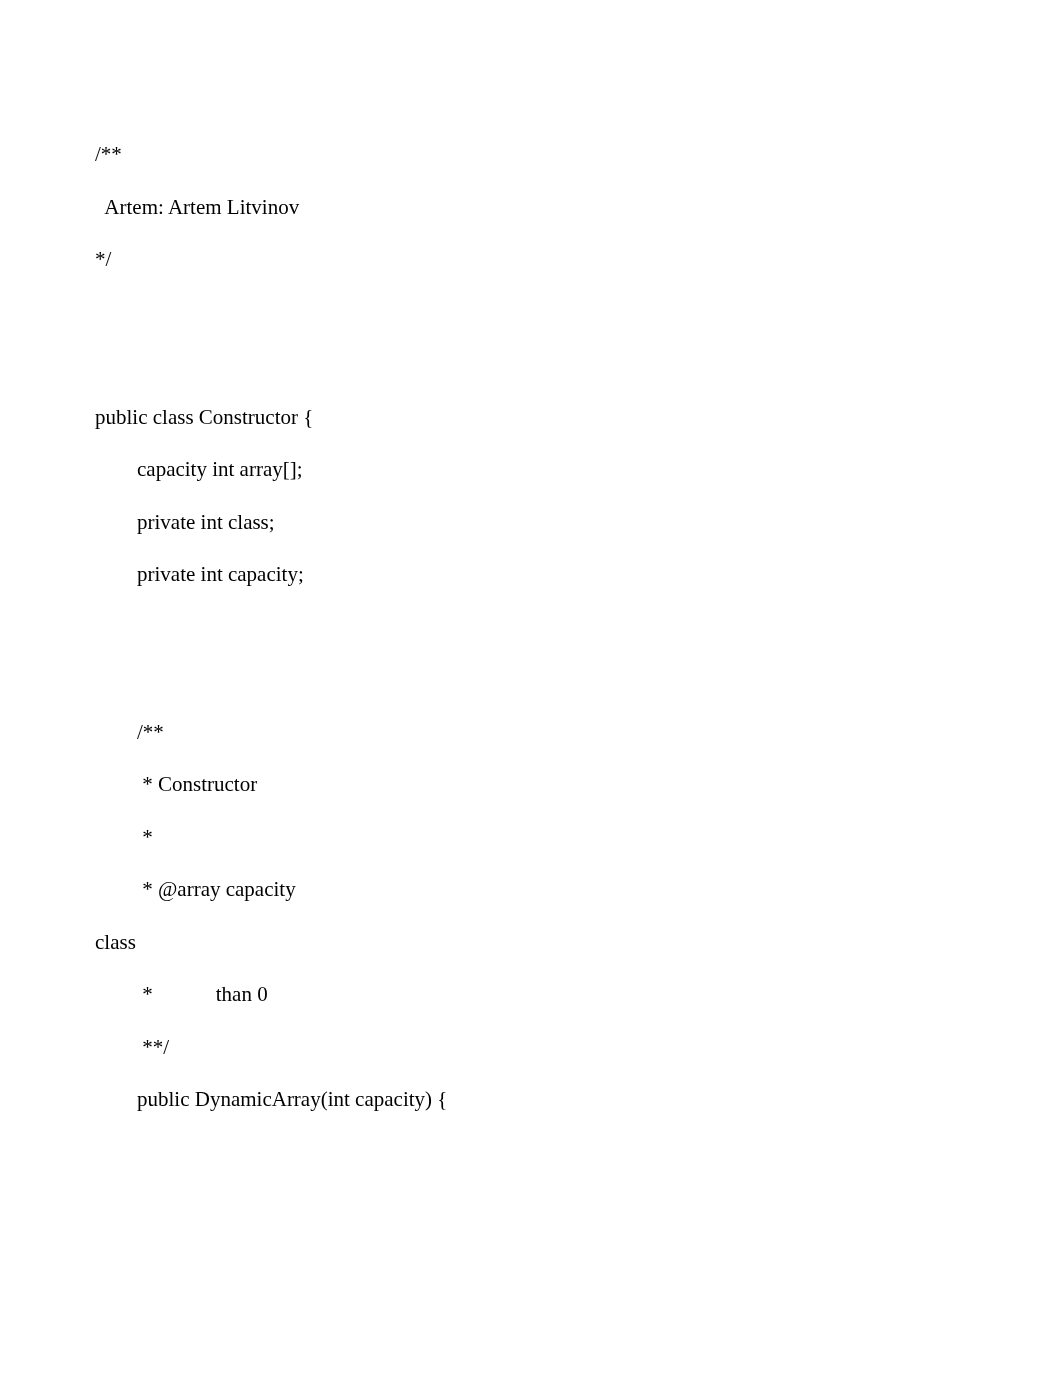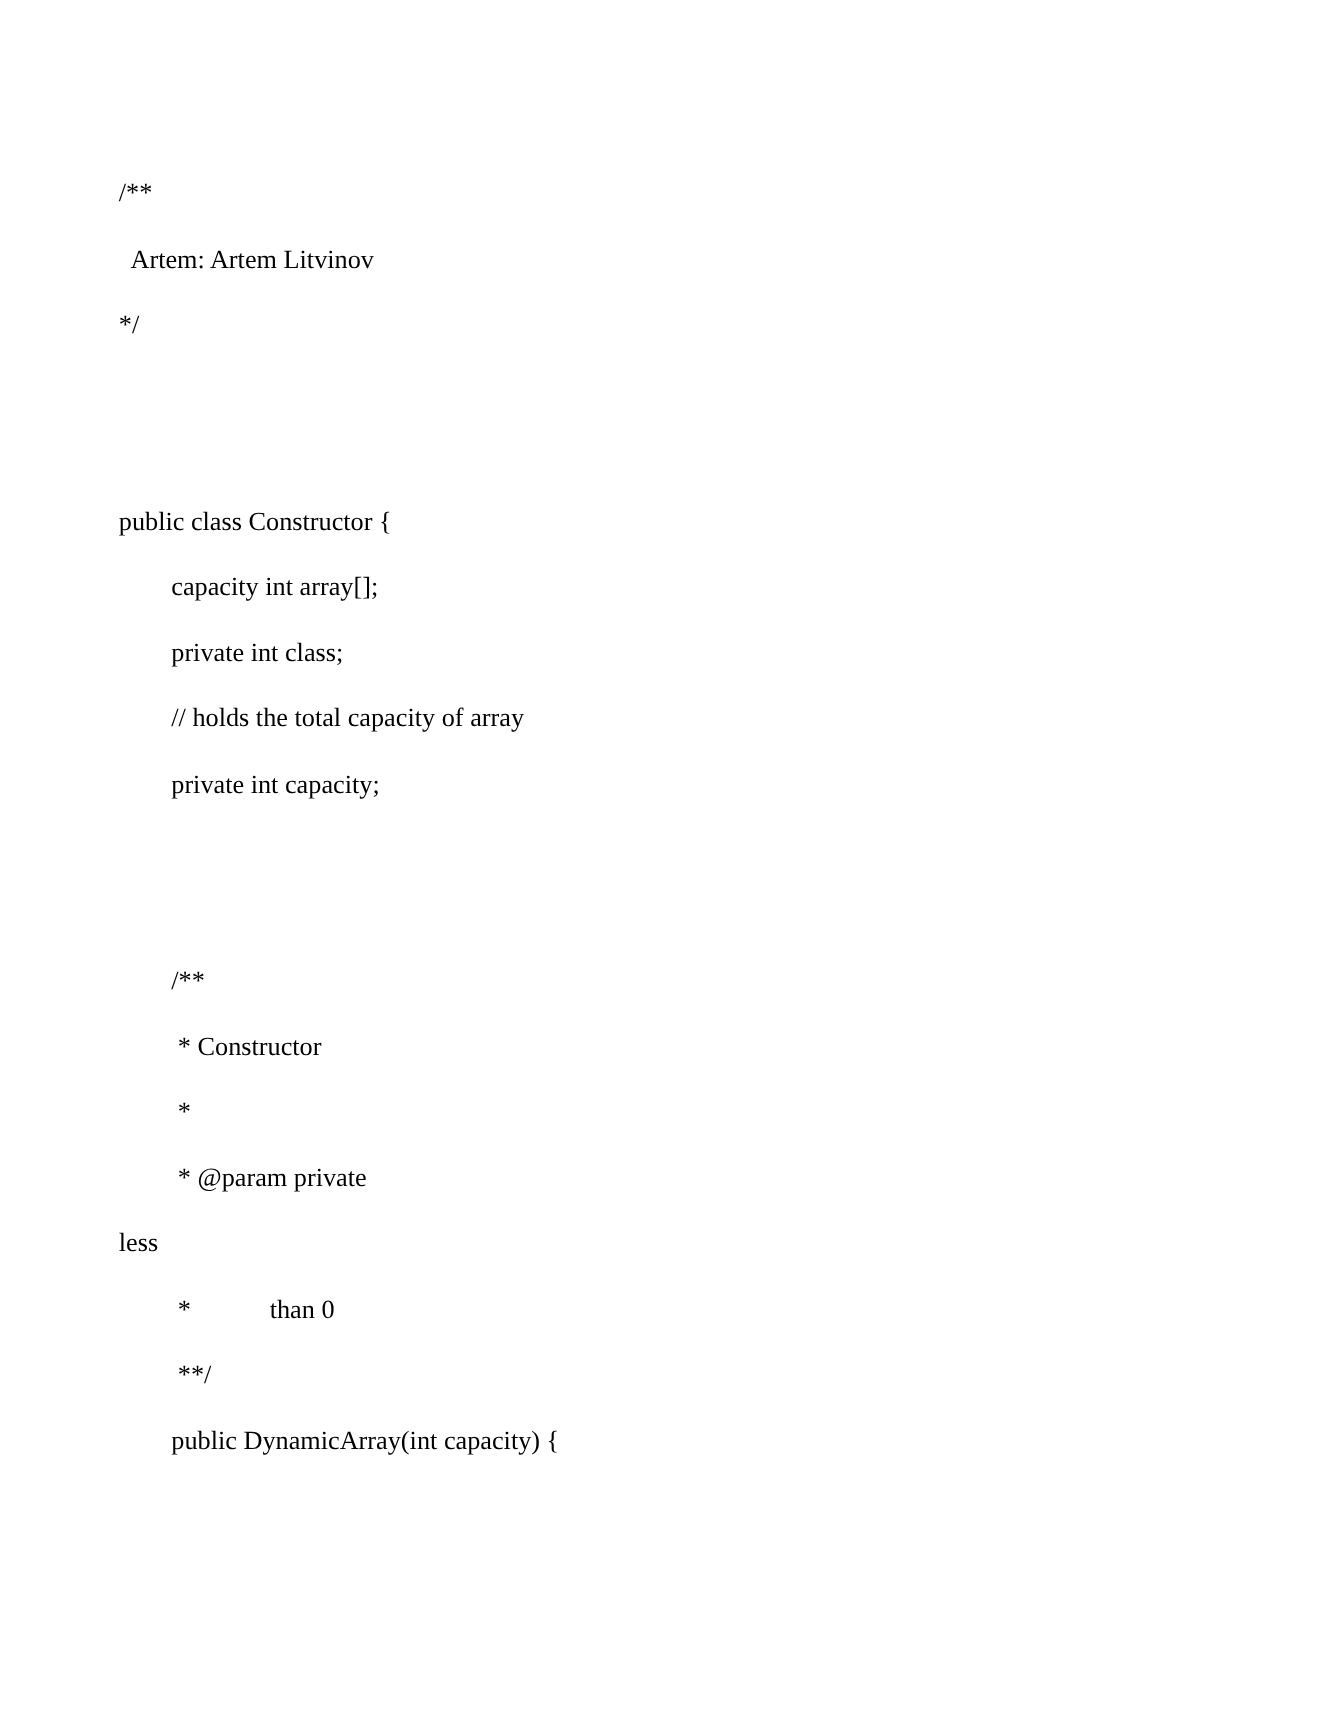--- a/index.html
+++ b/index.html
@@ -33,37 +33,35 @@
 <span>
 </span>
 <span>
 </span>
 <span>public class Constructor {
 </span>
 <span>        capacity int array[];
 </span>
 <span>        private int class;
 </span>
-<span>        // holds the total capacity of array
-</span>
 <span>        private int capacity;
 </span>
 <span>
 </span>
 <span>
 </span>
 <span>        /**
 </span>
 <span>         * Constructor
 </span>
 <span>         *
 </span>
-<span>         * @param private
+<span>         * @array capacity
 </span>
-<span>less
+<span>class
 </span>
 <span>         *            than 0
 </span>
 <span>         **/
 </span>
 <span>        public DynamicArray(int capacity) {
 </span>
 <span>
 </span>
 <span>

